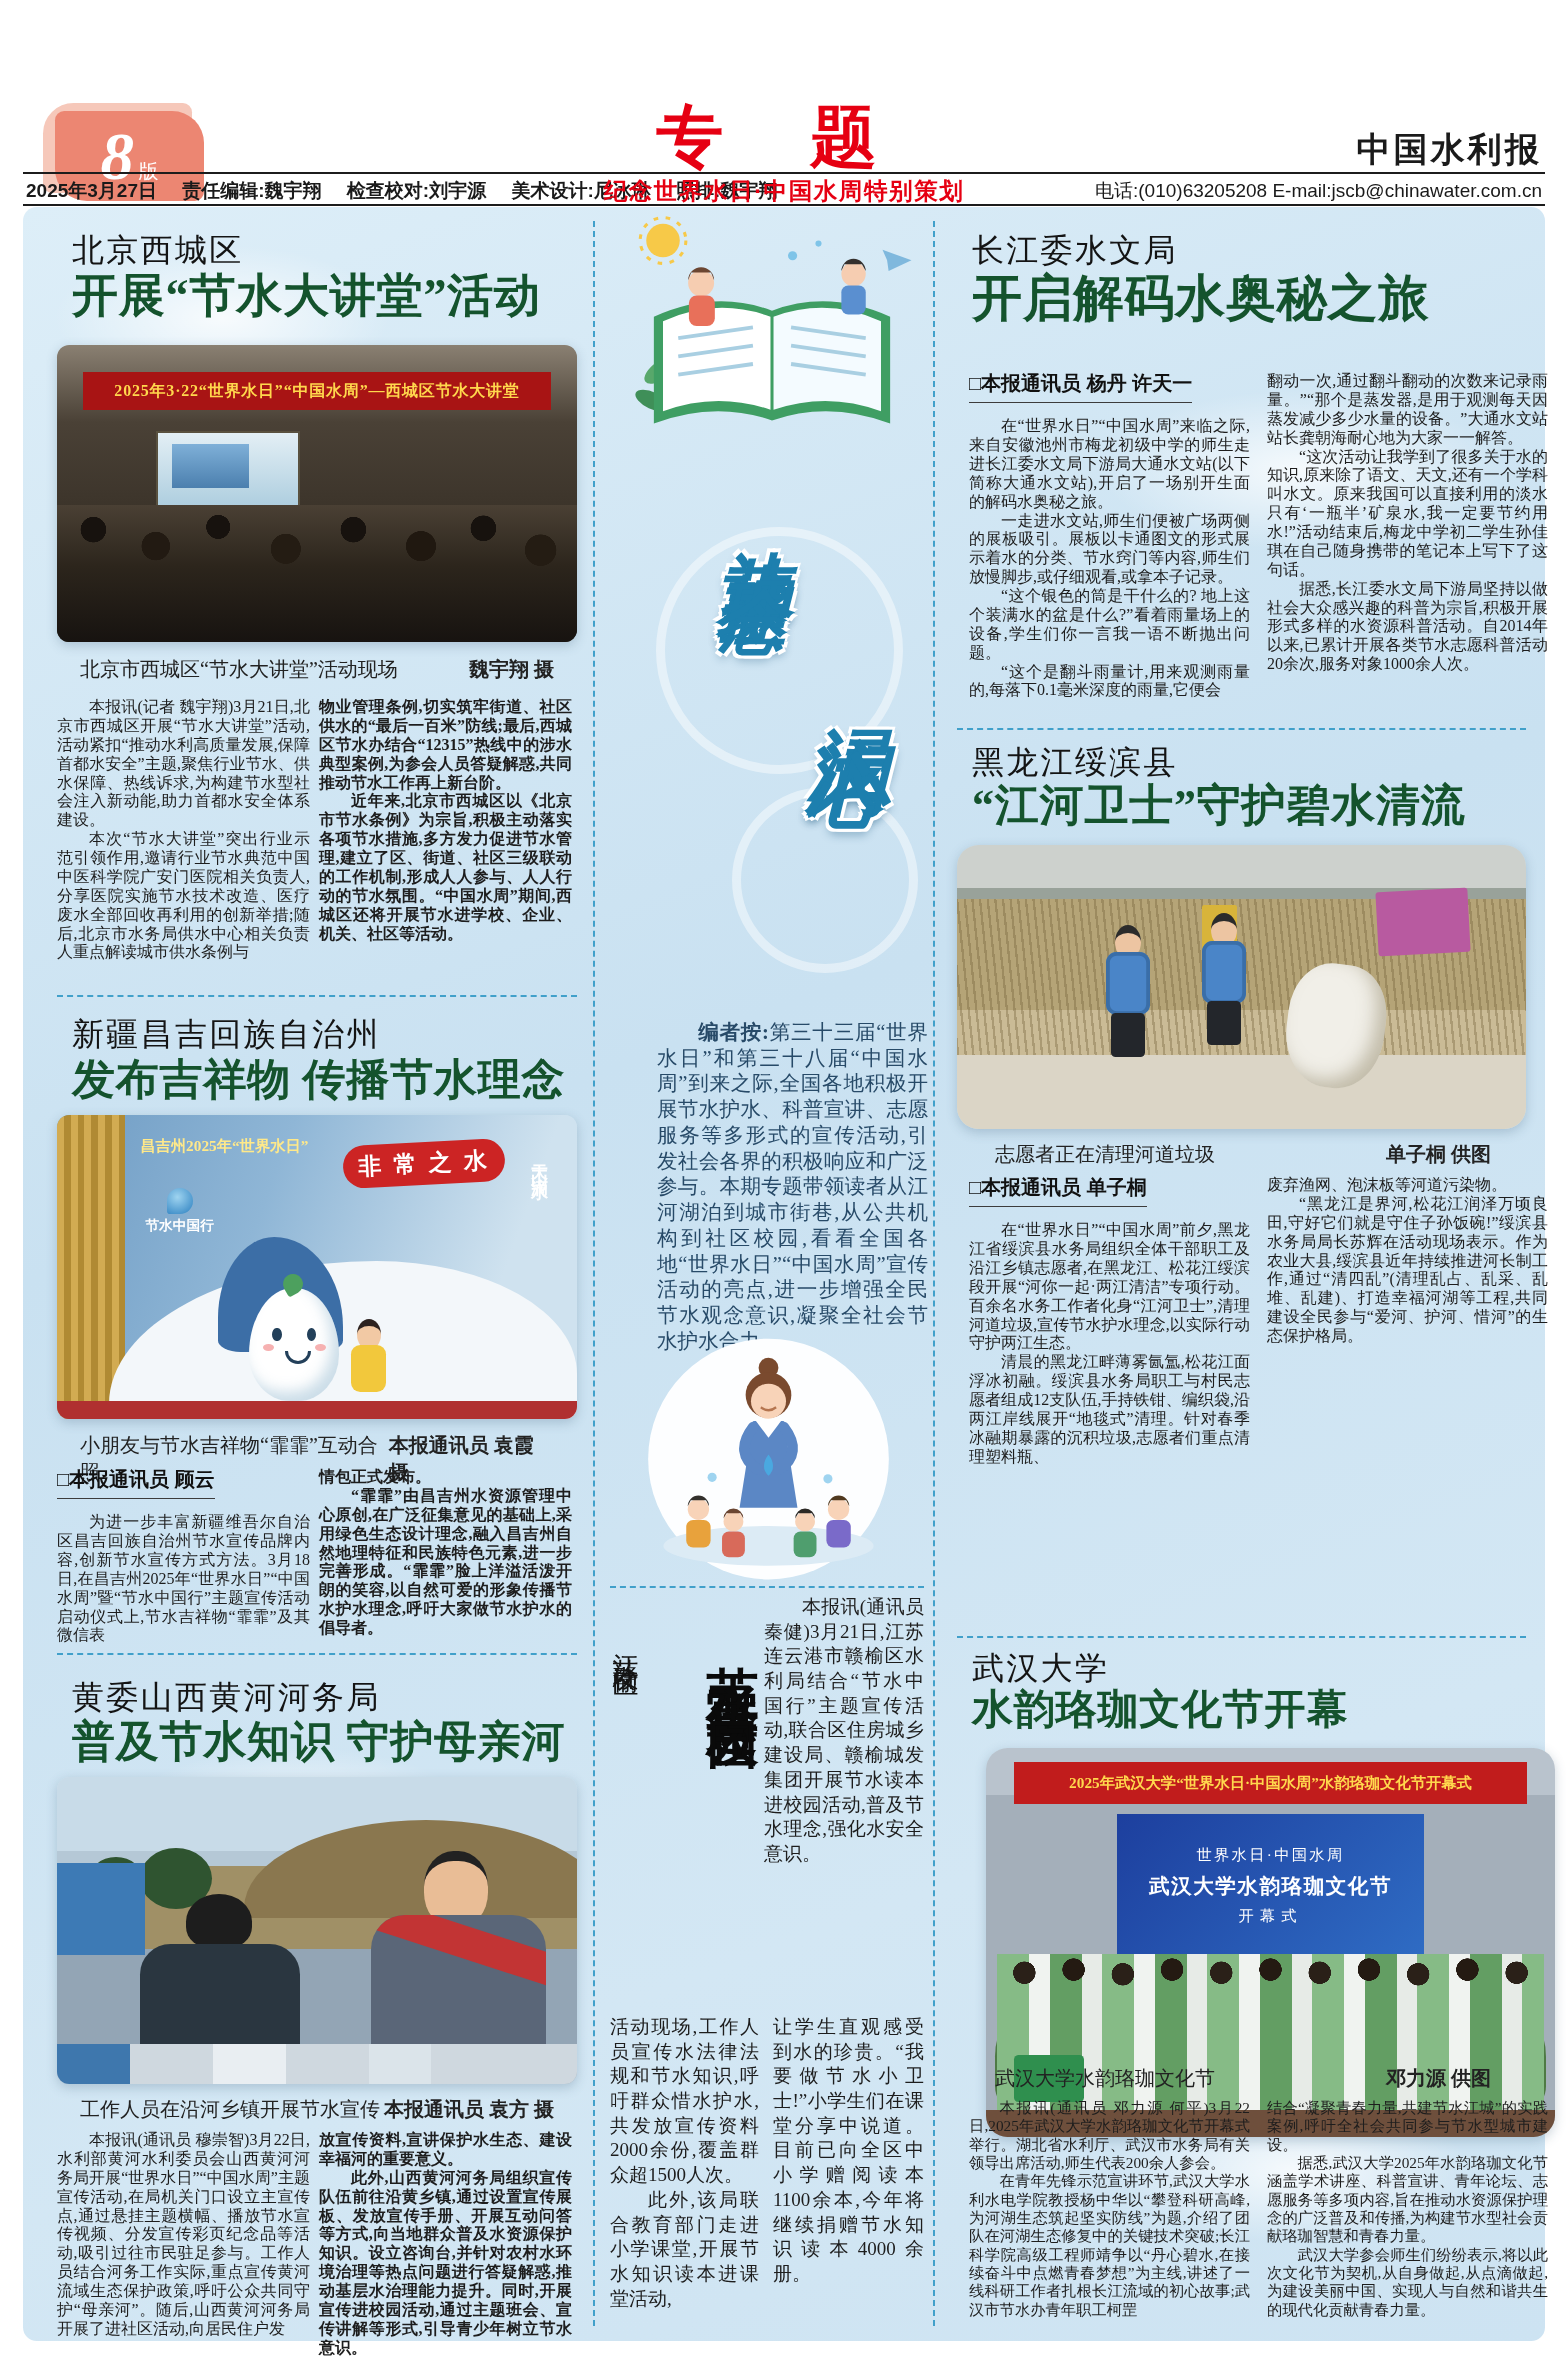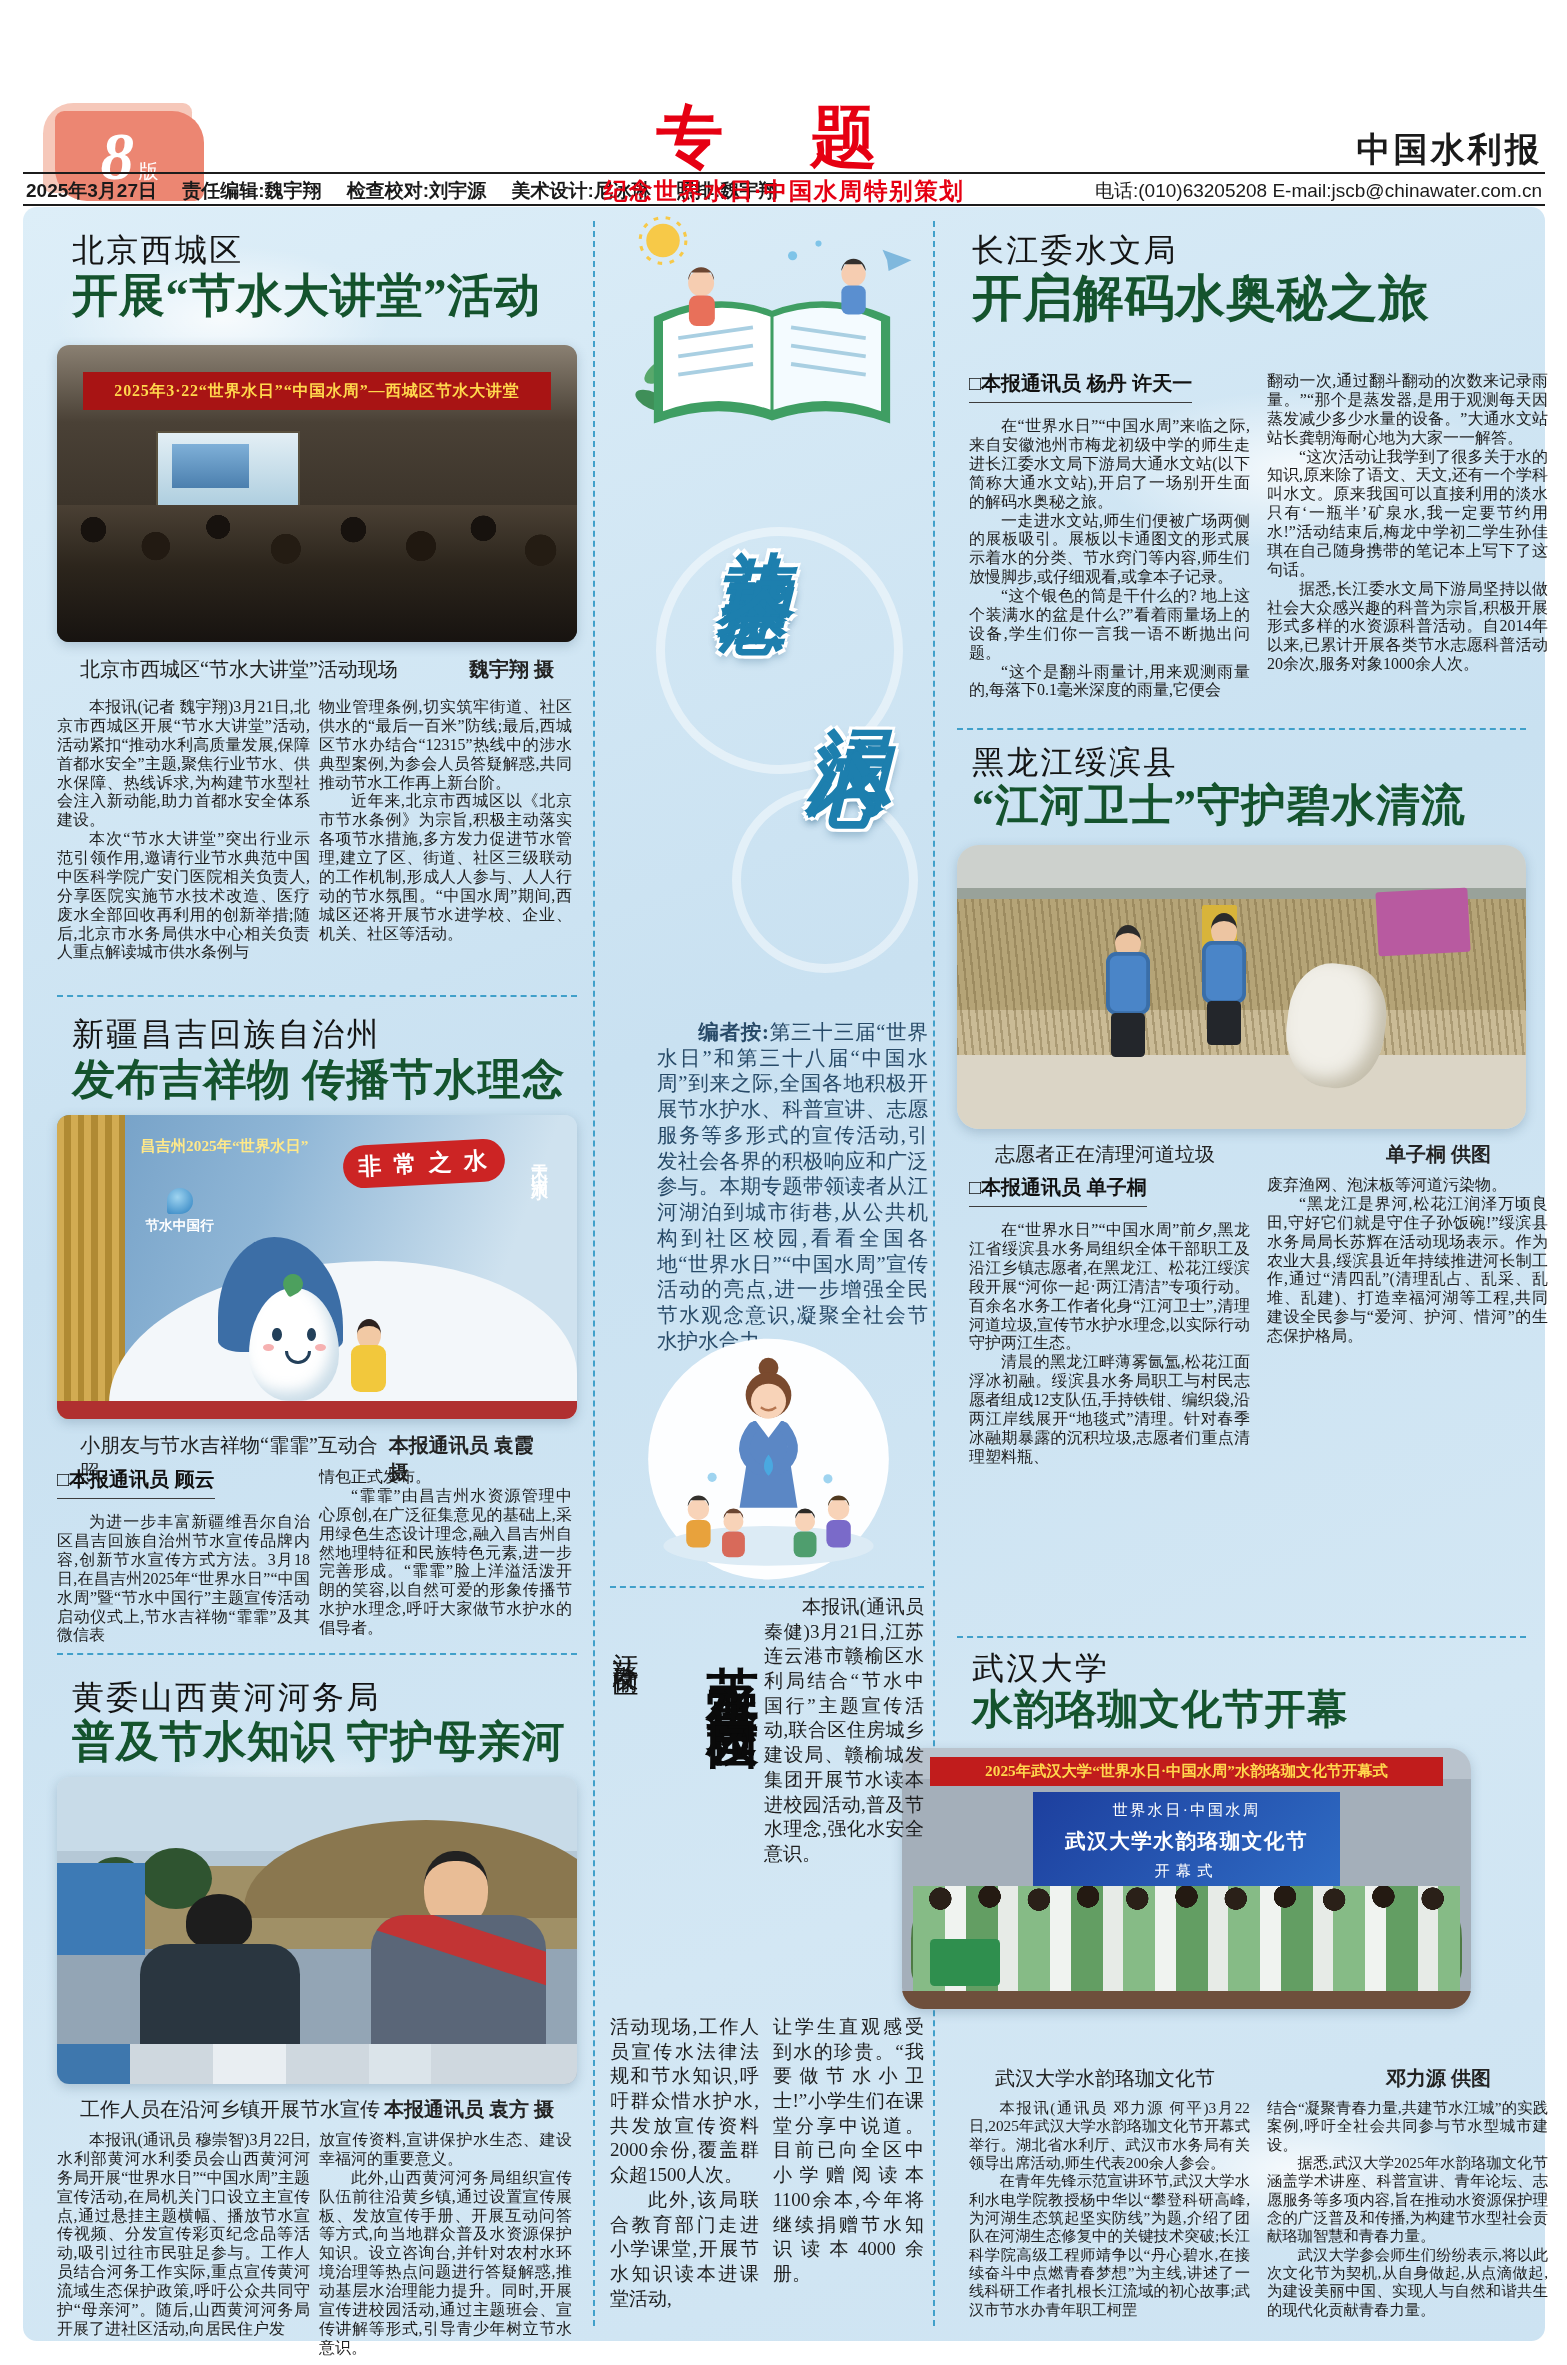--- a/index.html
+++ b/index.html
@@ -40,21 +40,21 @@
   .hdash{position:absolute;height:0;border-top:2.3px dashed #41a0ca;}
 
   
   .kicker{font-size:32px;letter-spacing:2.3px;color:#141414;}
   .headline{font-weight:700;color:#14532d;letter-spacing:0.8px;white-space:nowrap;}
   .byline{display:inline-block;font-size:20px;font-weight:700;color:#111;
     font-family:"Liberation Sans","DejaVu Sans",sans-serif;
     border-bottom:1.5px solid #3c3c3c;padding-bottom:6.9px;margin-bottom:13.7px;}
   .bodycols{position:absolute;display:flex;}
   .bcol{font-size:16px;line-height:1.18;text-align:justify;color:#1d1d1d;}
-  .bcol-l{width:253px;} .bcol-l + .bcol-l{margin-left:9px;}
+  .bcol-l{width:253px;} .bcol-l + .bcol-l{margin-left:9px;font-weight:bold;}
   .bcol-r{width:281px;} .bcol-r + .bcol-r{margin-left:17px;}
   .tight .bcol{font-size:15.3px;line-height:1.2;}
   .para{margin:0;text-indent:2em;}
   .noindent-first .para:first-child{text-indent:0;}
   .caption-row{position:absolute;display:flex;justify-content:space-between;
     font-size:20px;color:#222;}
   .credit{font-weight:700;}
 
   
   .photo{position:absolute;border-radius:12.2px;overflow:hidden;box-shadow:0 3.1px 10.7px rgba(60,90,120,.25);}
@@ -402,21 +402,21 @@
       <div class="bcol bcol-l noindent-first">
           <p class="para">放宣传资料,宣讲保护水生态、建设幸福河的重要意义。</p>
           <p class="para">此外,山西黄河河务局组织宣传队伍前往沿黄乡镇,通过设置宣传展板、发放宣传手册、开展互动问答等方式,向当地群众普及水资源保护知识。设立咨询台,并针对农村水环境治理等热点问题进行答疑解惑,推动基层水治理能力提升。同时,开展宣传进校园活动,通过主题班会、宣传讲解等形式,引导青少年树立节水意识。</p>
         </div>
     </div>
   </section>
 
   <section>
     <div class="abs kicker" style="left:972px;top:1647px;">武汉大学</div>
     <div class="abs headline" style="left:972px;top:1682px;font-size:41px;">水韵珞珈文化节开幕</div>
-    <div class="photo p-wuhan" style="left:902px;top:1748px;width:569px;height:261px;border-radius:21.4px;font-family:Liberation Serif, serif;">
+    <div class="photo p-wuhan" style="left:986px;top:1748px;width:569px;height:389px;border-radius:21.4px;font-family:Liberation Serif, serif;">
       <div class="wh-banner">2025年武汉大学“世界水日·中国水周”水韵珞珈文化节开幕式</div>
       <div class="wh-screen">
         <div class="l1">世界水日·中国水周</div>
         <div class="l2">武汉大学水韵珞珈文化节</div>
         <div class="l3">开幕式</div>
       </div>
       <div class="wh-plant" style="left:1.5%;"></div>
       <div class="wh-plant" style="right:1.5%;"></div>
       <div class="wh-crowd"></div>
       <div class="wh-card"></div>

